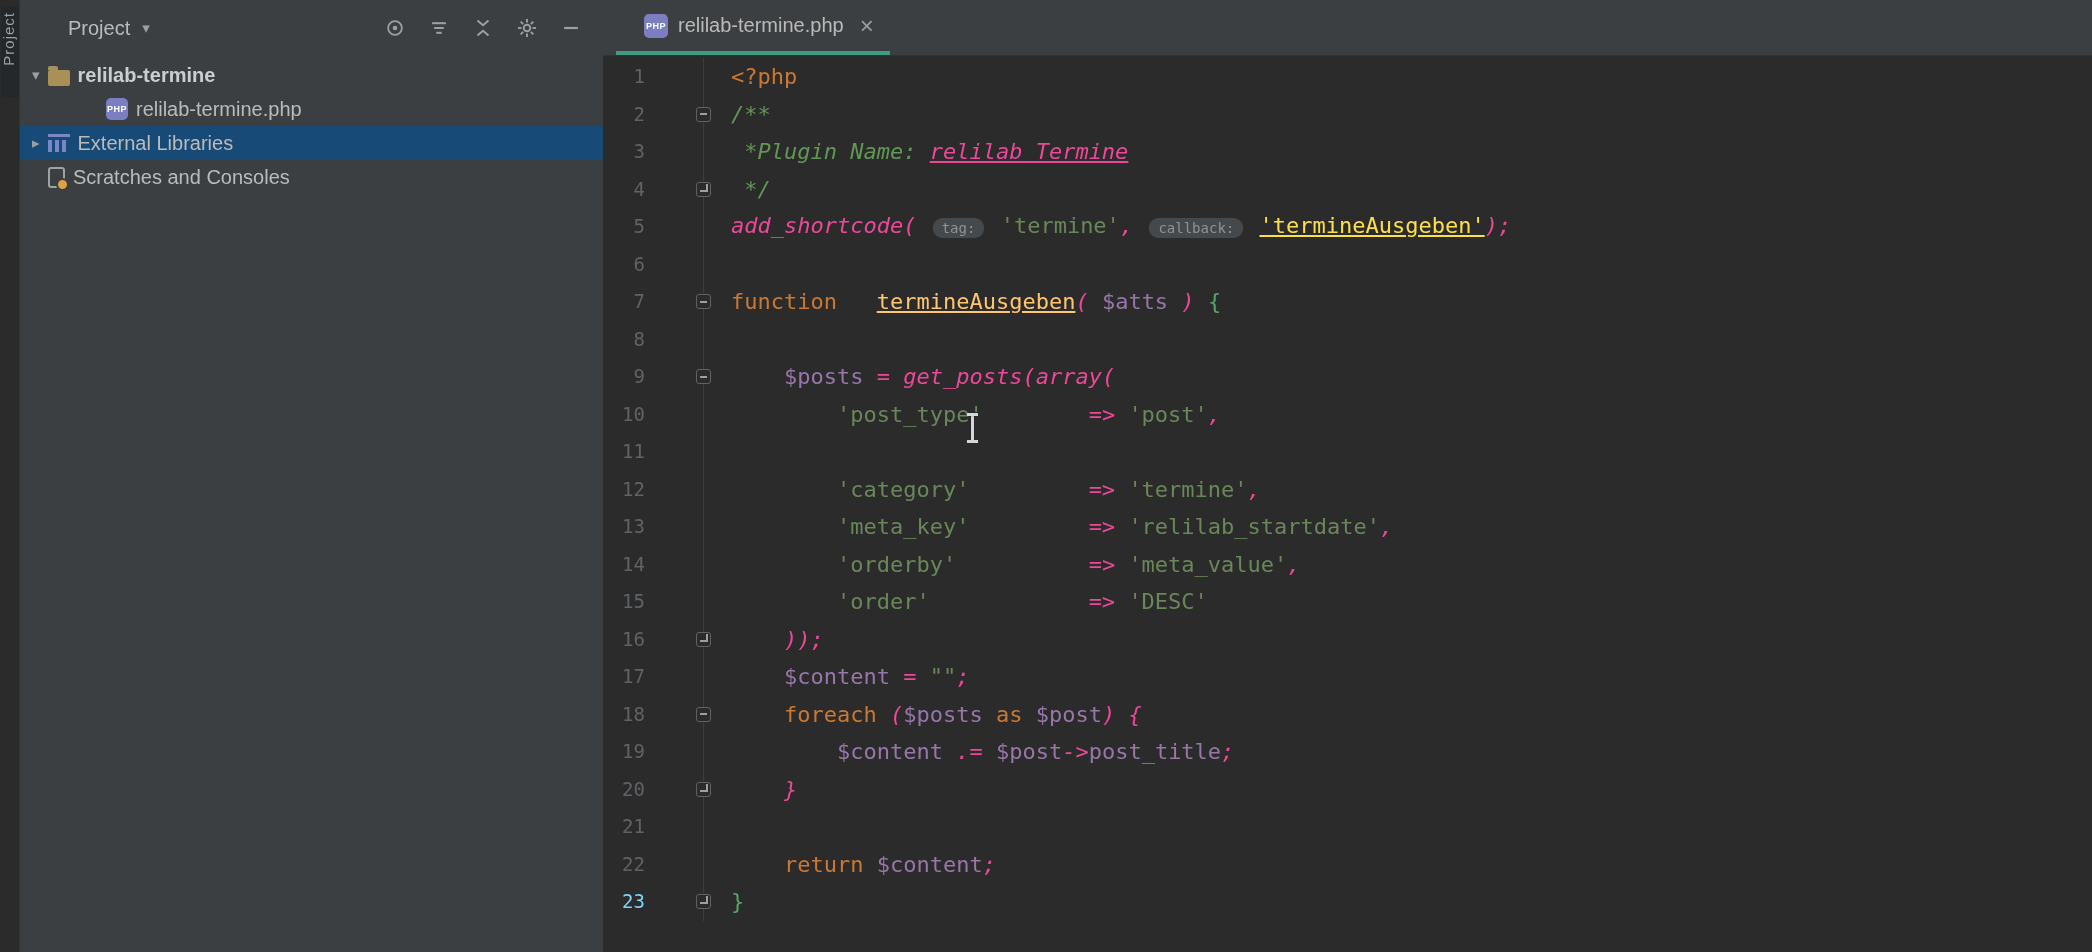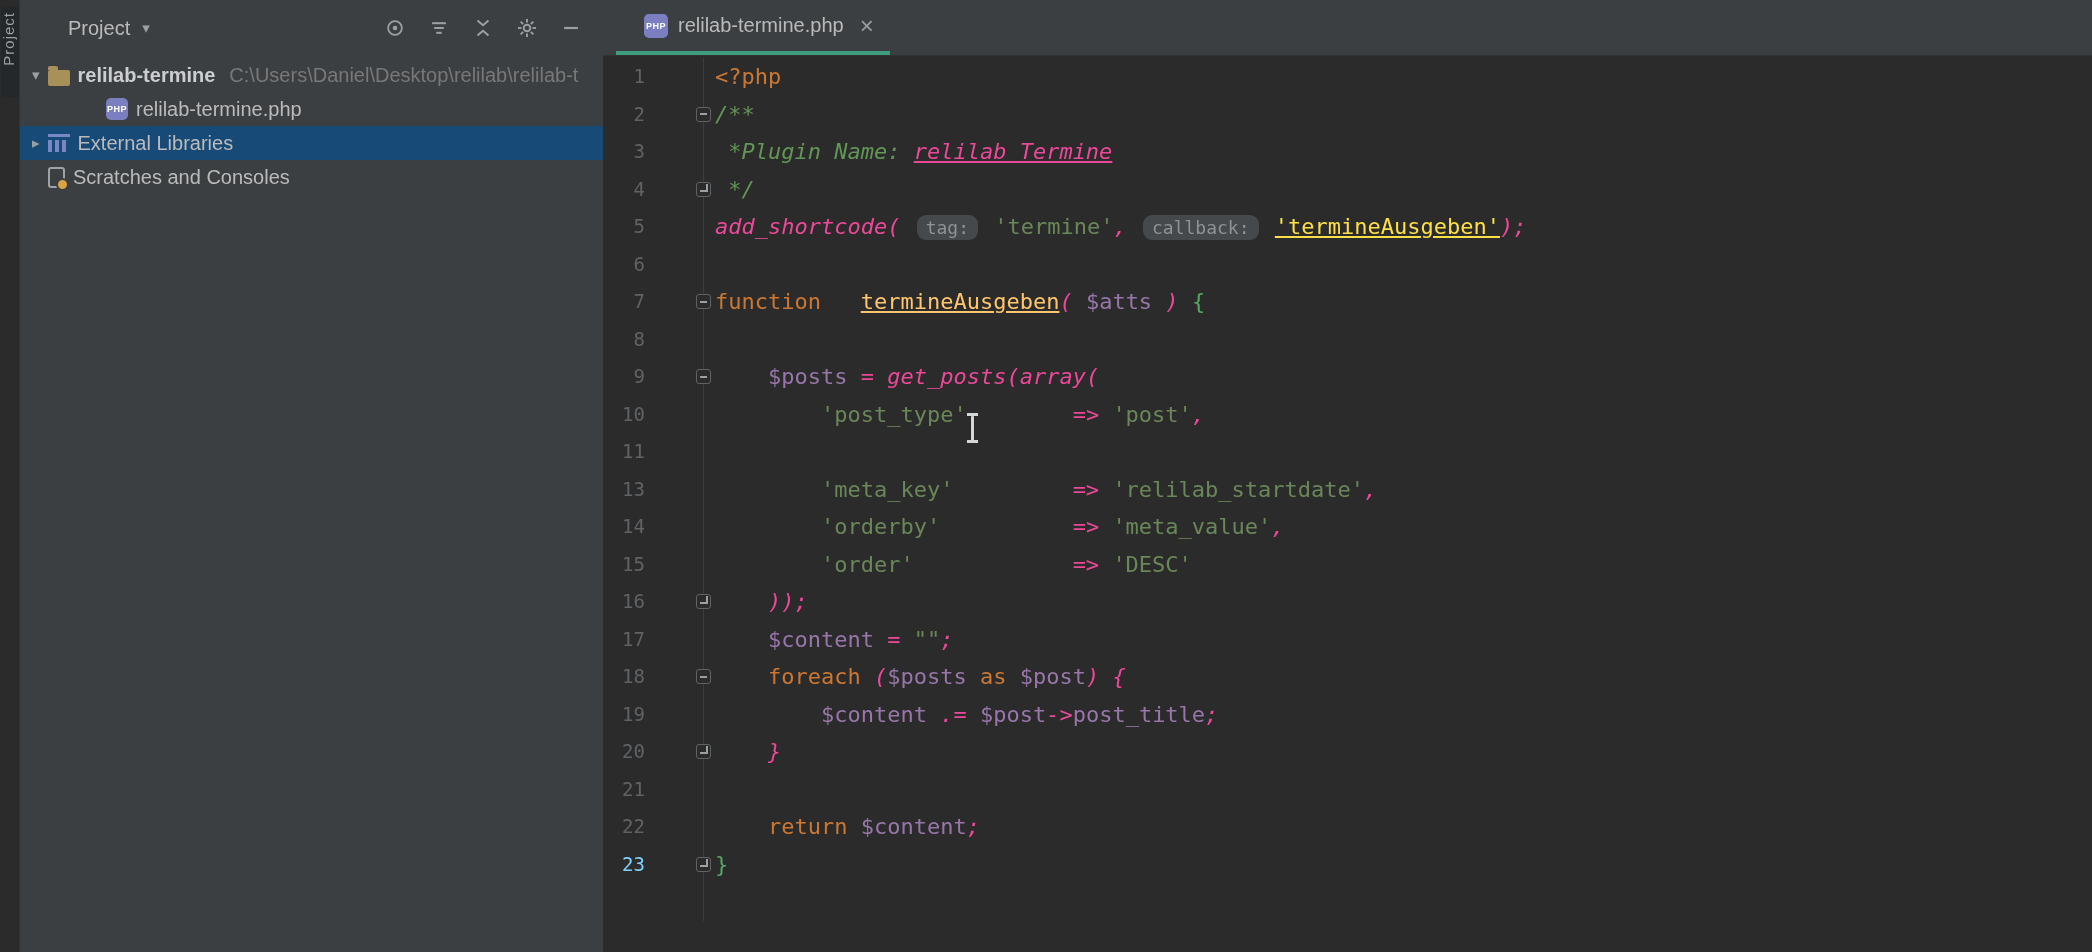--- a/index.html
+++ b/index.html
@@ -56,33 +56,33 @@
           font-family:"DejaVu Sans Mono", monospace; font-size:22px; line-height:37.5px; color:#a9b7c6; }
   .gutter-sep { position:absolute; left:100px; top:2px; width:1px; height:863px; background:#3a3d3f; }
   .code-line { display:flex; align-items:center; height:37.5px; }
   .ln { width:42px; flex:0 0 42px; text-align:right; color:#606366; font-size:19px; }
   .code-line.cur .ln { color:#7dd3fc; }
   .fold-col { width:58px; flex:0 0 58px; display:flex; justify-content:flex-end; align-items:center; }
   .fold-marker { width:15px; height:15px; background:#2b2b2b; border:1px solid #5f6365; border-radius:3px;
                  margin-right:-8px; z-index:2; display:flex; align-items:center; justify-content:center; }
   .fold-marker.open::before { content:""; width:7px; height:2px; background:#9da0a2; }
   .fold-marker.end::before  { content:""; width:6px; height:6px; border-right:2px solid #9da0a2; border-bottom:2px solid #9da0a2; margin-top:-3px; }
-  .ct { white-space:pre; padding-left:12px; }
+  .ct { white-space:pre; padding-left:28px; }
 
   .tk-k  { color:#cc7832; }
   .tk-d  { color:#ec4899;font-style:italic; }
   .tk-s  { color:#6a8759; }
   .tk-su { color:#fde047; text-decoration:underline; }
   .tk-n  { color:#6897bb; }
   .tk-v  { color:#9876aa; }
   .tk-f  { color:#ffc66d; text-decoration:underline; }
   .tk-c  { color:#629755; font-style:italic; }
   .tk-cu { color:#ec4899; font-style:italic; text-decoration:underline; }
   .tk-m  { color:#56a865; }
-  .tk-h  { background:#45494b; color:#8f9396; border-radius:9px; padding:2px 9px; font-size:18px; margin:12px 3px; }
+  .tk-h  { background:#45494b; color:#8f9396; border-radius:9px; padding:2px 9px; font-size:14px; margin:12px 3px; }
 
   
   .ibeam { position:absolute; left:965px; top:412px; width:15px; height:31px; z-index:50; pointer-events:none; }
   .ibeam::before { content:""; position:absolute; left:6px; top:3px; width:3px; height:25px; background:#d4d7d9; box-shadow:0 0 1px #1a1a1a; }
   .ibeam::after  { content:""; position:absolute; left:2px; top:1px; width:11px; height:3px; background:#d4d7d9;
                    box-shadow:0 27px 0 #d4d7d9, 0 0 1px #1a1a1a; }
 </style>
 </head>
 <body>
 
@@ -138,21 +138,20 @@
             </svg>
         </span>
       </span>
     </div>
 
     <div class="tree">
       <div class="tree-row" style="padding-left:12px">
         <span class="chev">▾</span>
         <span class="icon-folder"></span>
         <span class="bold">relilab-termine</span>
-        <span class="tree-path">C:\Users\Daniel\Desktop\relilab\relilab-t</span>
       </div>
       <div class="tree-row" style="padding-left:74px">
         <span class="php-icon small">PHP</span>
         <span>relilab-termine.php</span>
       </div>
       <div class="tree-row selected" style="padding-left:12px">
         <span class="chev">▸</span>
         <span class="icon-lib">
             <i></i>
             <i></i>
@@ -234,20 +233,25 @@
           <div class="code-line">
             <span class="ln">10</span>
             <span class="fold-col"></span>
             <span class="ct"><span class="tk-d">        </span><span class="tk-s">'post_type'</span><span class="tk-d">        =&gt; </span><span class="tk-s">'post'</span><span class="tk-d">,</span></span>
           </div>
           <div class="code-line">
             <span class="ln">11</span>
             <span class="fold-col"></span>
           </div>
           <div class="code-line">
+            <span class="ln">12</span>
+            <span class="fold-col"></span>
+            <span class="ct"><span class="tk-d">        </span><span class="tk-s">'category'</span><span class="tk-d">         =&gt; </span><span class="tk-s">'termine'</span><span class="tk-d">,</span></span>
+          </div>
+          <div class="code-line">
             <span class="ln">13</span>
             <span class="fold-col"></span>
             <span class="ct"><span class="tk-d">        </span><span class="tk-s">'meta_key'</span><span class="tk-d">         =&gt; </span><span class="tk-s">'relilab_startdate'</span><span class="tk-d">,</span></span>
           </div>
           <div class="code-line">
             <span class="ln">14</span>
             <span class="fold-col"></span>
             <span class="ct"><span class="tk-d">        </span><span class="tk-s">'orderby'</span><span class="tk-d">          =&gt; </span><span class="tk-s">'meta_value'</span><span class="tk-d">,</span></span>
           </div>
           <div class="code-line">

